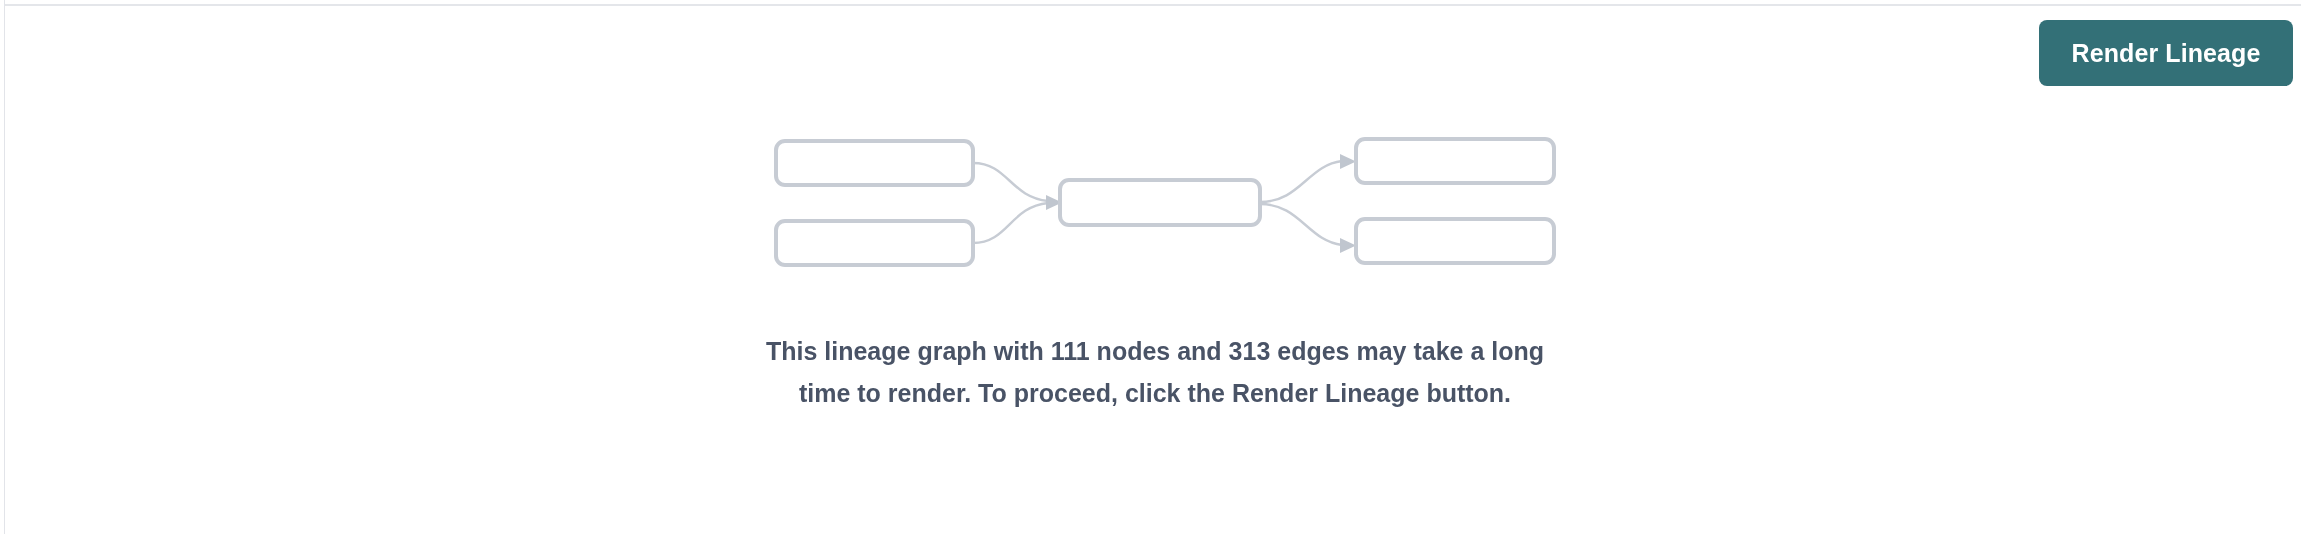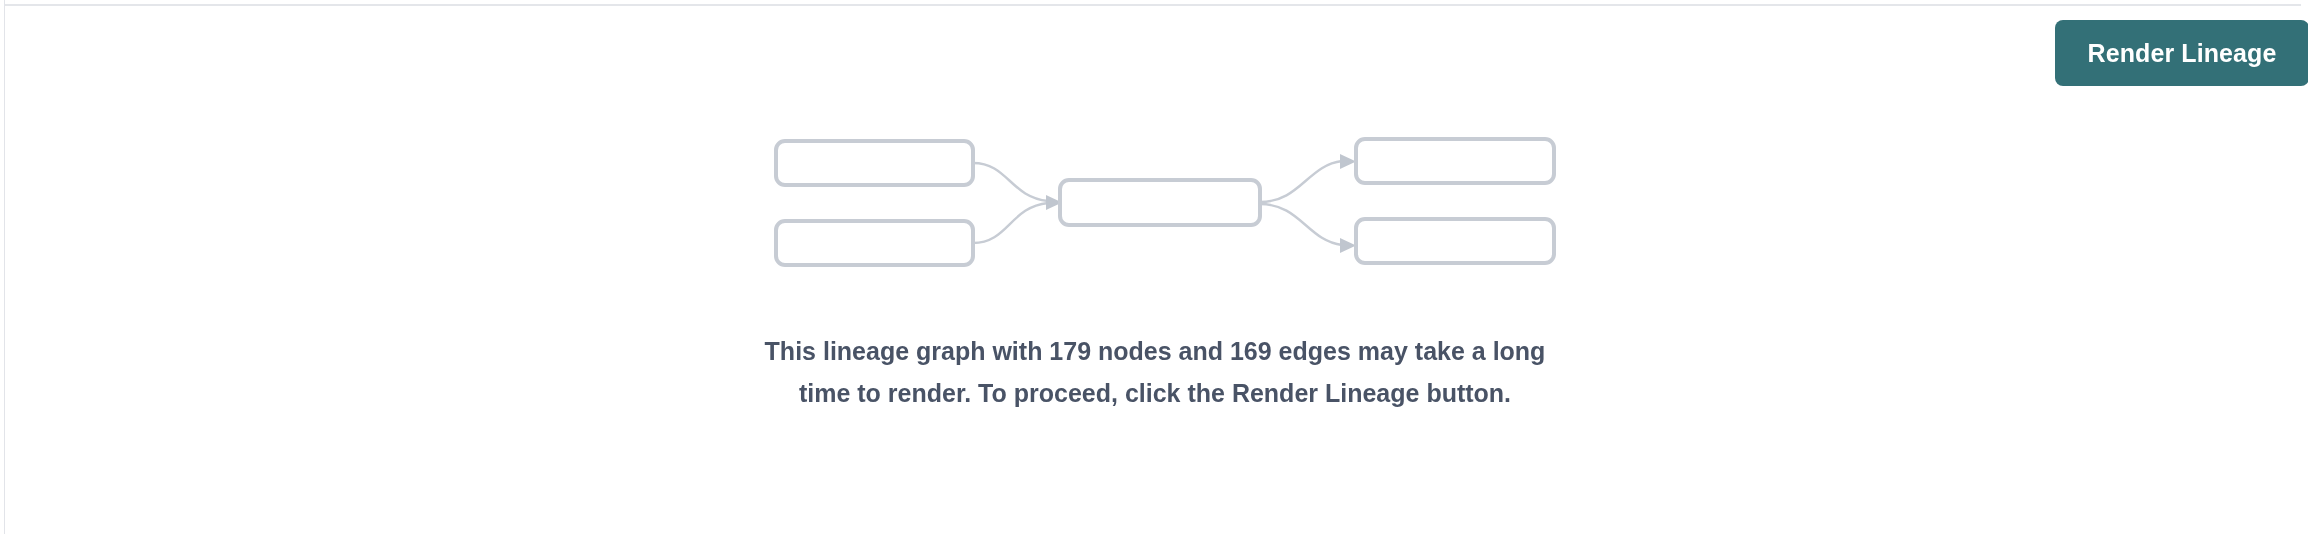--- a/index.html
+++ b/index.html
@@ -49,21 +49,20 @@
     border-radius: 8px;
     font-family: "Liberation Sans", sans-serif;
     font-size: 25px;
     font-weight: bold;
     letter-spacing: 0.1px;
     cursor: pointer;
     display: flex;
     align-items: center;
     justify-content: center;
     padding: 0;
-    margin-left: 16px;
   }
 
   
   .graph-illustration {
     position: absolute;
     left: 760px;
     top: 125px;
     width: 800px;
     height: 160px;
   }
@@ -126,15 +125,15 @@
       <polygon class="edge-arrow" points="580,113 596,120.5 580,128"></polygon>
 
       <rect class="node-rect" x="16" y="16" width="197" height="44" rx="9" ry="9"></rect>
       <rect class="node-rect" x="16" y="96" width="197" height="44" rx="9" ry="9"></rect>
       <rect class="node-rect" x="300" y="55" width="200" height="45" rx="9" ry="9"></rect>
       <rect class="node-rect" x="596" y="14" width="198" height="44" rx="9" ry="9"></rect>
       <rect class="node-rect" x="596" y="94" width="198" height="44" rx="9" ry="9"></rect>
     </svg>
   </div>
 
-  <div class="message">This lineage graph with 179 nodes and 169 edges may take a long time to render. To proceed, click the Render Lineage button.</div>
+  <div class="message">This lineage graph with 111 nodes and 313 edges may take a long time to render. To proceed, click the Render Lineage button.</div>
 
 </div>
 
 </body></html>

